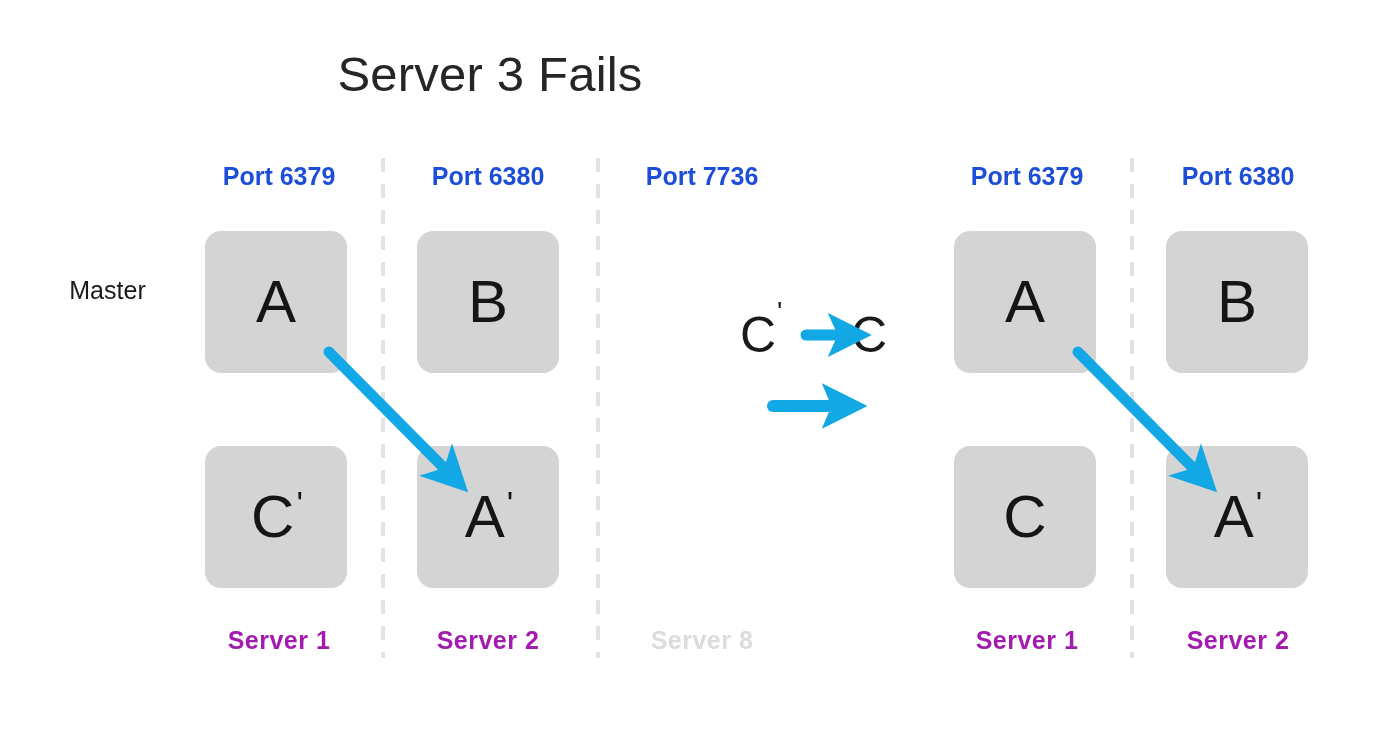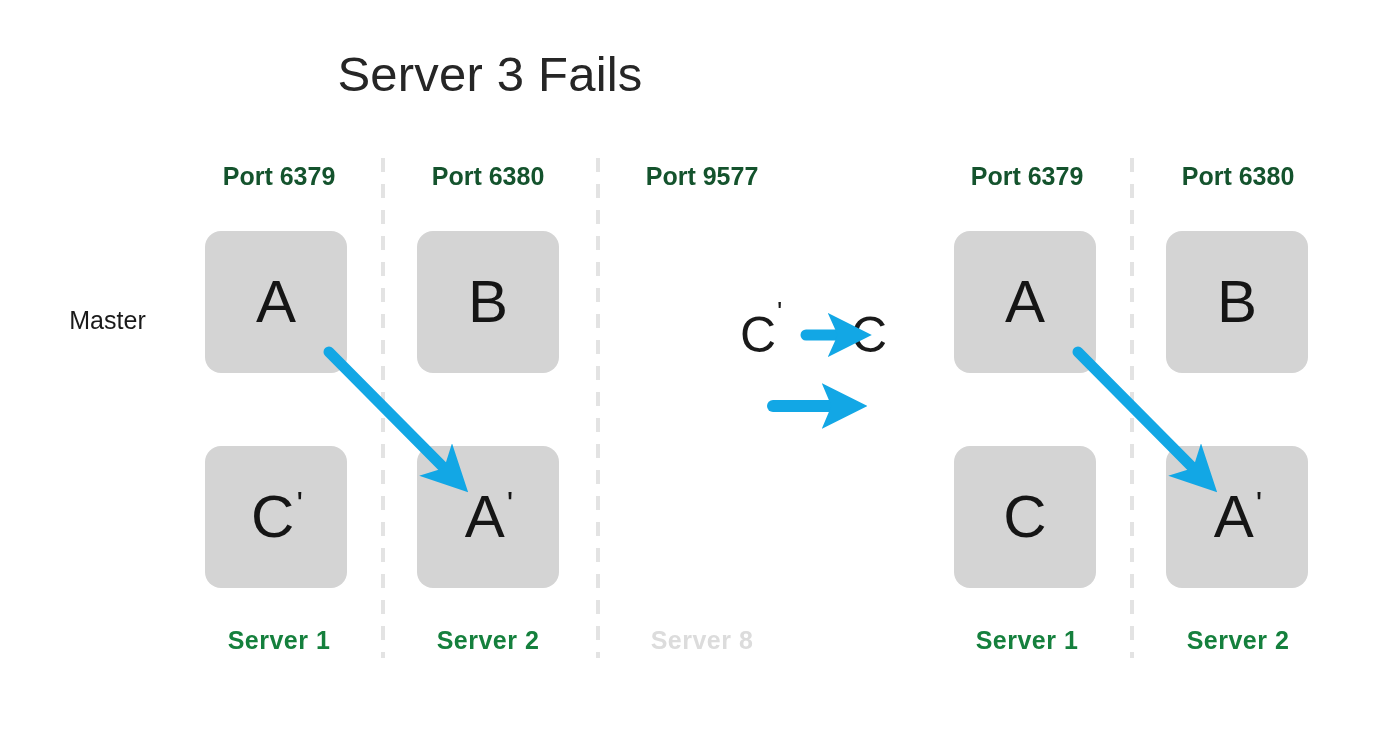--- a/index.html
+++ b/index.html
@@ -36,21 +36,21 @@
   
   .row-label {
     position: absolute;
     left: 20px;
     width: 175px;
     text-align: center;
     font-size: 25px;
     font-weight: 400;
     color: #1a1a1a;
   }
-  .row-label.master  { top: 276px; margin-top: 30px; }
+  .row-label.master  { top: 276px; }
   .row-label.replica { top: 496px; }
 
   
   .divider {
     position: absolute;
     width: 4px;
     background-image: linear-gradient(
       to bottom,
       #e3e3e3 0px, #e3e3e3 14px,
       rgba(255,255,255,0) 14px, rgba(255,255,255,0) 26px
@@ -62,27 +62,27 @@
   
   .col-head, .col-foot {
     position: absolute;
     text-align: center;
     white-space: nowrap;
   }
   .col-head {
     top: 162px;
     font-size: 25px;
     font-weight: 600;
-    color: #14532d;
+    color: #1d4ed8;
   }
   .col-foot {
     top: 626px;
     font-size: 25px;
     font-weight: 700;
-    color: #15803d;
+    color: #a21caf;
     letter-spacing: 0.5px;
   }
   .col-foot.dim { color: #dcdcdc; }
 
   
   .node-box {
     position: absolute;
     width: 142px;
     height: 142px;
     background: #d4d4d4;
@@ -173,21 +173,21 @@
       </div>
   </div>
   <div class="node-box" style="left:417px; top:446px;">
     <div class="node-label">
         <span>A</span>
         <span class="prime">'</span>
       </div>
   </div>
   <div class="col-foot" style="left:413px; width:150px;">Server 2</div>
 
-  <div class="col-head" style="left:627px; width:150px;">Port 9577</div>
+  <div class="col-head" style="left:627px; width:150px;">Port 7736</div>
   <div class="col-foot dim" style="left:627px; width:150px;">Server 8</div>
 
   <div class="mid-text" style="left:740px; top:310px;"><span>C</span><span class="prime">'</span></div>
   <div class="mid-text" style="left:851px; top:310px;">C</div>
 
   <div class="divider" style="left:1130px; top:158px; height:500px;"></div>
 
   <div class="col-head" style="left:952px; width:150px;">Port 6379</div>
   <div class="node-box" style="left:954px; top:231px;">
     <div class="node-label">

